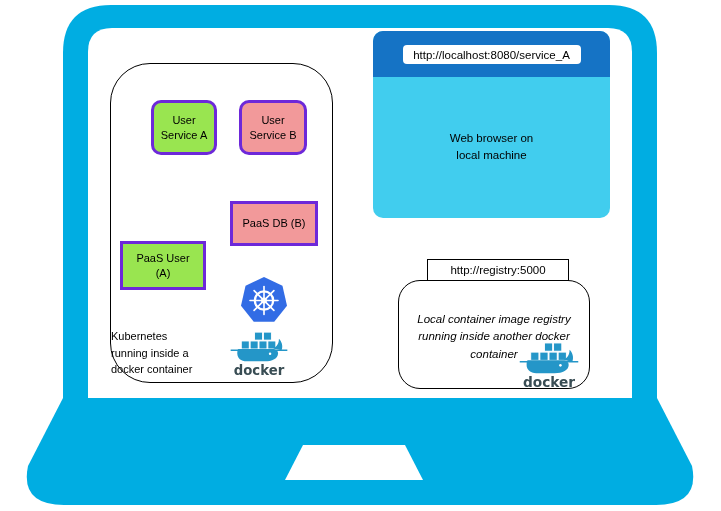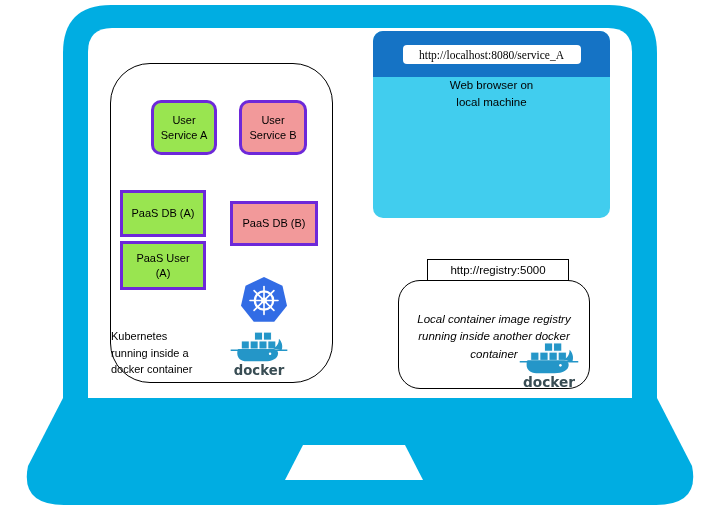--- a/index.html
+++ b/index.html
@@ -42,24 +42,23 @@
     background:#41cdee; border-radius:10px; z-index:2;
   }
   .browser-header {
     height:46px; background:#1573c5; border-radius:10px 10px 0 0;
     display:flex; align-items:flex-end; justify-content:center;
   }
   .address-bar {
     width:178px; height:19px; margin-bottom:13px; background:#ffffff;
     border-radius:4px; display:flex; align-items:center; justify-content:center;
     font-size:11.5px;
-    font-family:Liberation Serif, serif;
   }
   .browser-body {
-    text-align:center; font-size:11.5px; line-height:1.5;
+    padding-top:53px; text-align:center; font-size:11.5px; line-height:1.5;
     white-space:pre-line;
   }
 
   
   .registry-label {
     position:absolute; left:427px; top:259px; width:140px; height:20px;
     background:#ffffff; border:1px solid #000; z-index:4;
     display:flex; align-items:center; justify-content:center; font-size:11.5px;
   }
   .registry-box {
@@ -104,21 +103,20 @@
     <path d="M112,28 H608 Q632,28 632,52 V398 H88 V52 Q88,28 112,28 Z" fill="#ffffff"></path>
     <path d="M63,398 H657 L692,466 Q700,505 656,505 H64 Q20,505 28,466 Z" fill="#00ade2"></path>
     <polygon points="303,445 405,445 423,480 285,480" fill="#ffffff"></polygon>
   </svg>
 
   <div class="k8s-box">
     <div class="node green rounded svc-a">User
 Service A</div>
     <div class="node pink rounded svc-b">User
 Service B</div>
-    <div class="node green db-a">PaaS DB (A)</div>
     <div class="node pink db-b">PaaS DB (B)</div>
     <div class="node green redis-a">PaaS User
 (A)</div>
 
     <svg class="k8s-logo" viewBox="0 0 60 56">
       <polygon points="30,1 51.1,11.2 56.3,34 41.7,52.3 18.3,52.3 3.7,34 8.9,11.2" fill="#326ce5"></polygon>
       <g stroke="#ffffff" stroke-width="1.9" stroke-linecap="round">
         <line x1="30" y1="12" x2="30" y2="44"></line>
         <line x1="14" y1="28" x2="46" y2="28"></line>
         <line x1="18.7" y1="16.7" x2="41.3" y2="39.3"></line>

